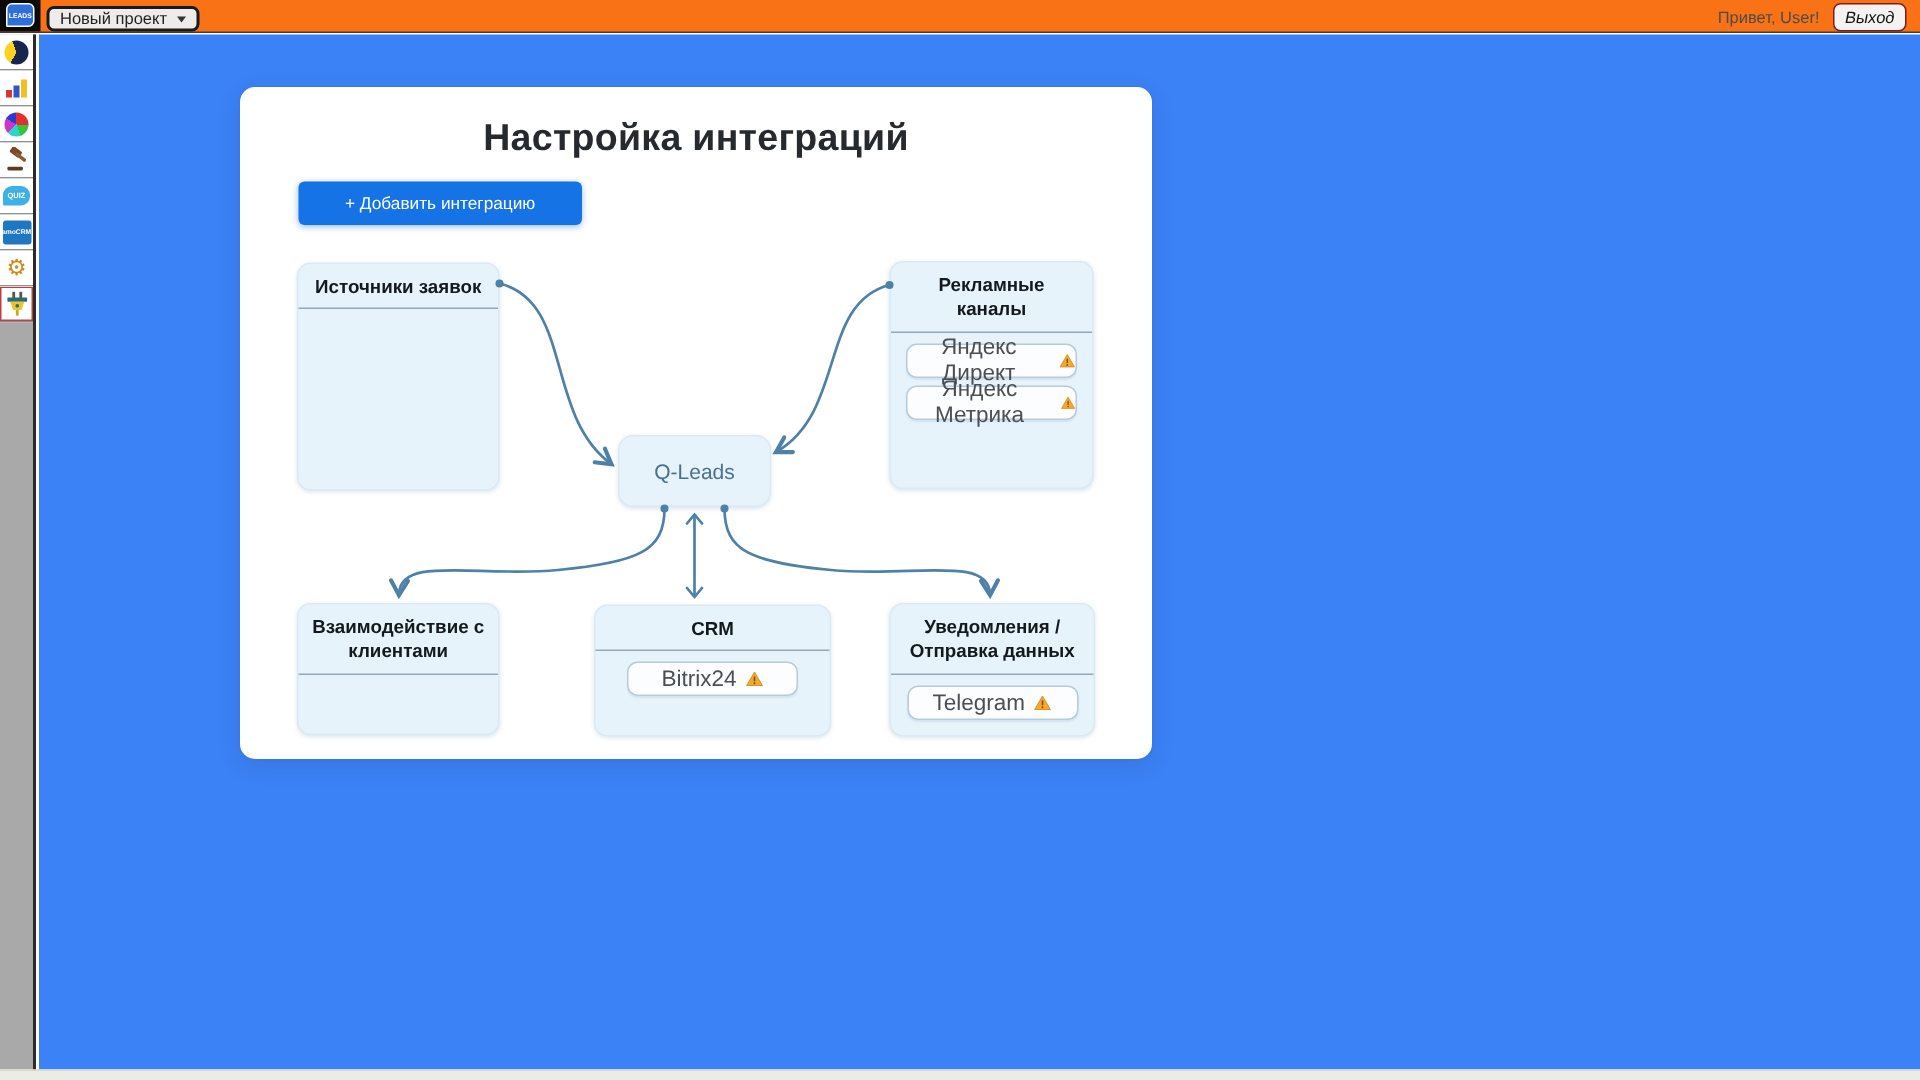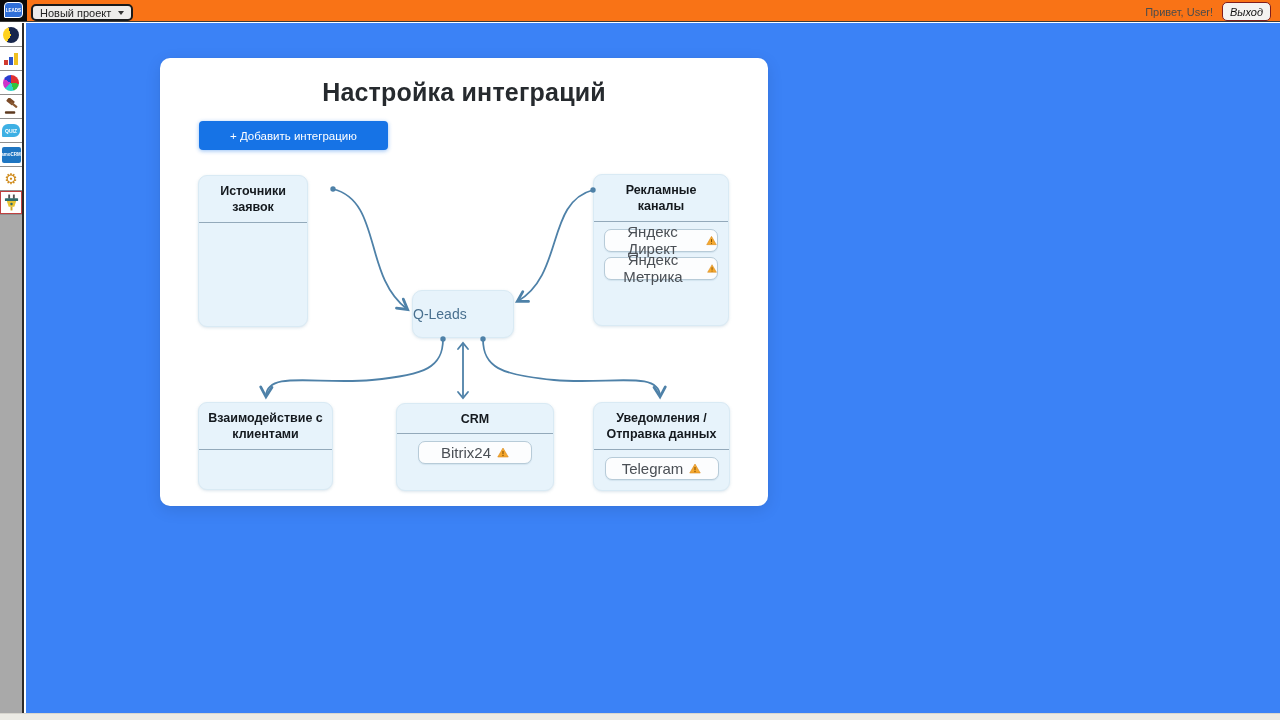--- a/index.html
+++ b/index.html
@@ -60,21 +60,21 @@
     background:#1673e6; color:#fff; border:none; border-radius:4px; font-size:11.5px;
     font-family:"Liberation Sans", sans-serif; cursor:pointer;
     box-shadow:0 1px 4px rgba(22,115,230,.45);margin-left:20px; }
 
   
   .node { position:absolute; background:#e7f3fb; border:1px solid #d9eaf4;
     border-radius:9px; box-shadow:0 1px 3px rgba(110,150,180,.25); z-index:1; }
   .node-header { font-weight:700; font-size:12.5px; color:#14191e; text-align:center;
     padding:7px 8px 6px; border-bottom:1px solid #93a9ba; line-height:1.3; }
   .node-body { padding-top:7px; display:flex; flex-direction:column; align-items:center; gap:5px; }
-  .node-center { display:flex; align-items:center; 
+  .node-center { display:flex; align-items:center; justify-content:center;
     color:#49708f; font-size:14px; border-radius:10px; }
   .integration-btn { width:114px; height:23px; background:#fcfdfe; border:1px solid #b7cbd8;
     border-radius:7px; display:flex; align-items:center; justify-content:center; gap:6px;
     font-size:15px; color:#4a4f55; cursor:pointer; font-family:"Liberation Sans", sans-serif;
     box-shadow:0 1px 1px rgba(120,160,190,.18); }
 
   .arrows { position:absolute; left:0; top:0; z-index:2; pointer-events:none; }
 
   .bottom-strip { position:absolute; left:0; right:0; bottom:0; height:7px;
     background:#ecebe5; border-top:1px solid #d8d6cf; z-index:11; }
@@ -138,21 +138,21 @@
         <rect x="7" y="13.5" width="2" height="4" fill="#c9a52a"></rect>
       </svg>
     </div>
   </aside>
 
   <main class="main">
     <section class="card">
       <h1 class="card-title">Настройка интеграций</h1>
       <button class="add-btn">+ Добавить интеграцию</button>
 
-      <div class="node" style="left:38px; top:117px; width:110px; height:152px;">
+      <div class="node" style="left:38px; top:117px; width:135px; height:152px;">
         <div class="node-header">Источники заявок</div>
         <div class="node-body"></div>
       </div>
 
       <div class="node" style="left:433px; top:116px; width:136px; height:152px;">
         <div class="node-header">Рекламные каналы</div>
         <div class="node-body">
           <button class="integration-btn">
             <span>Яндекс Директ</span>
             <svg width="12" height="11" viewBox="0 0 16 14">

